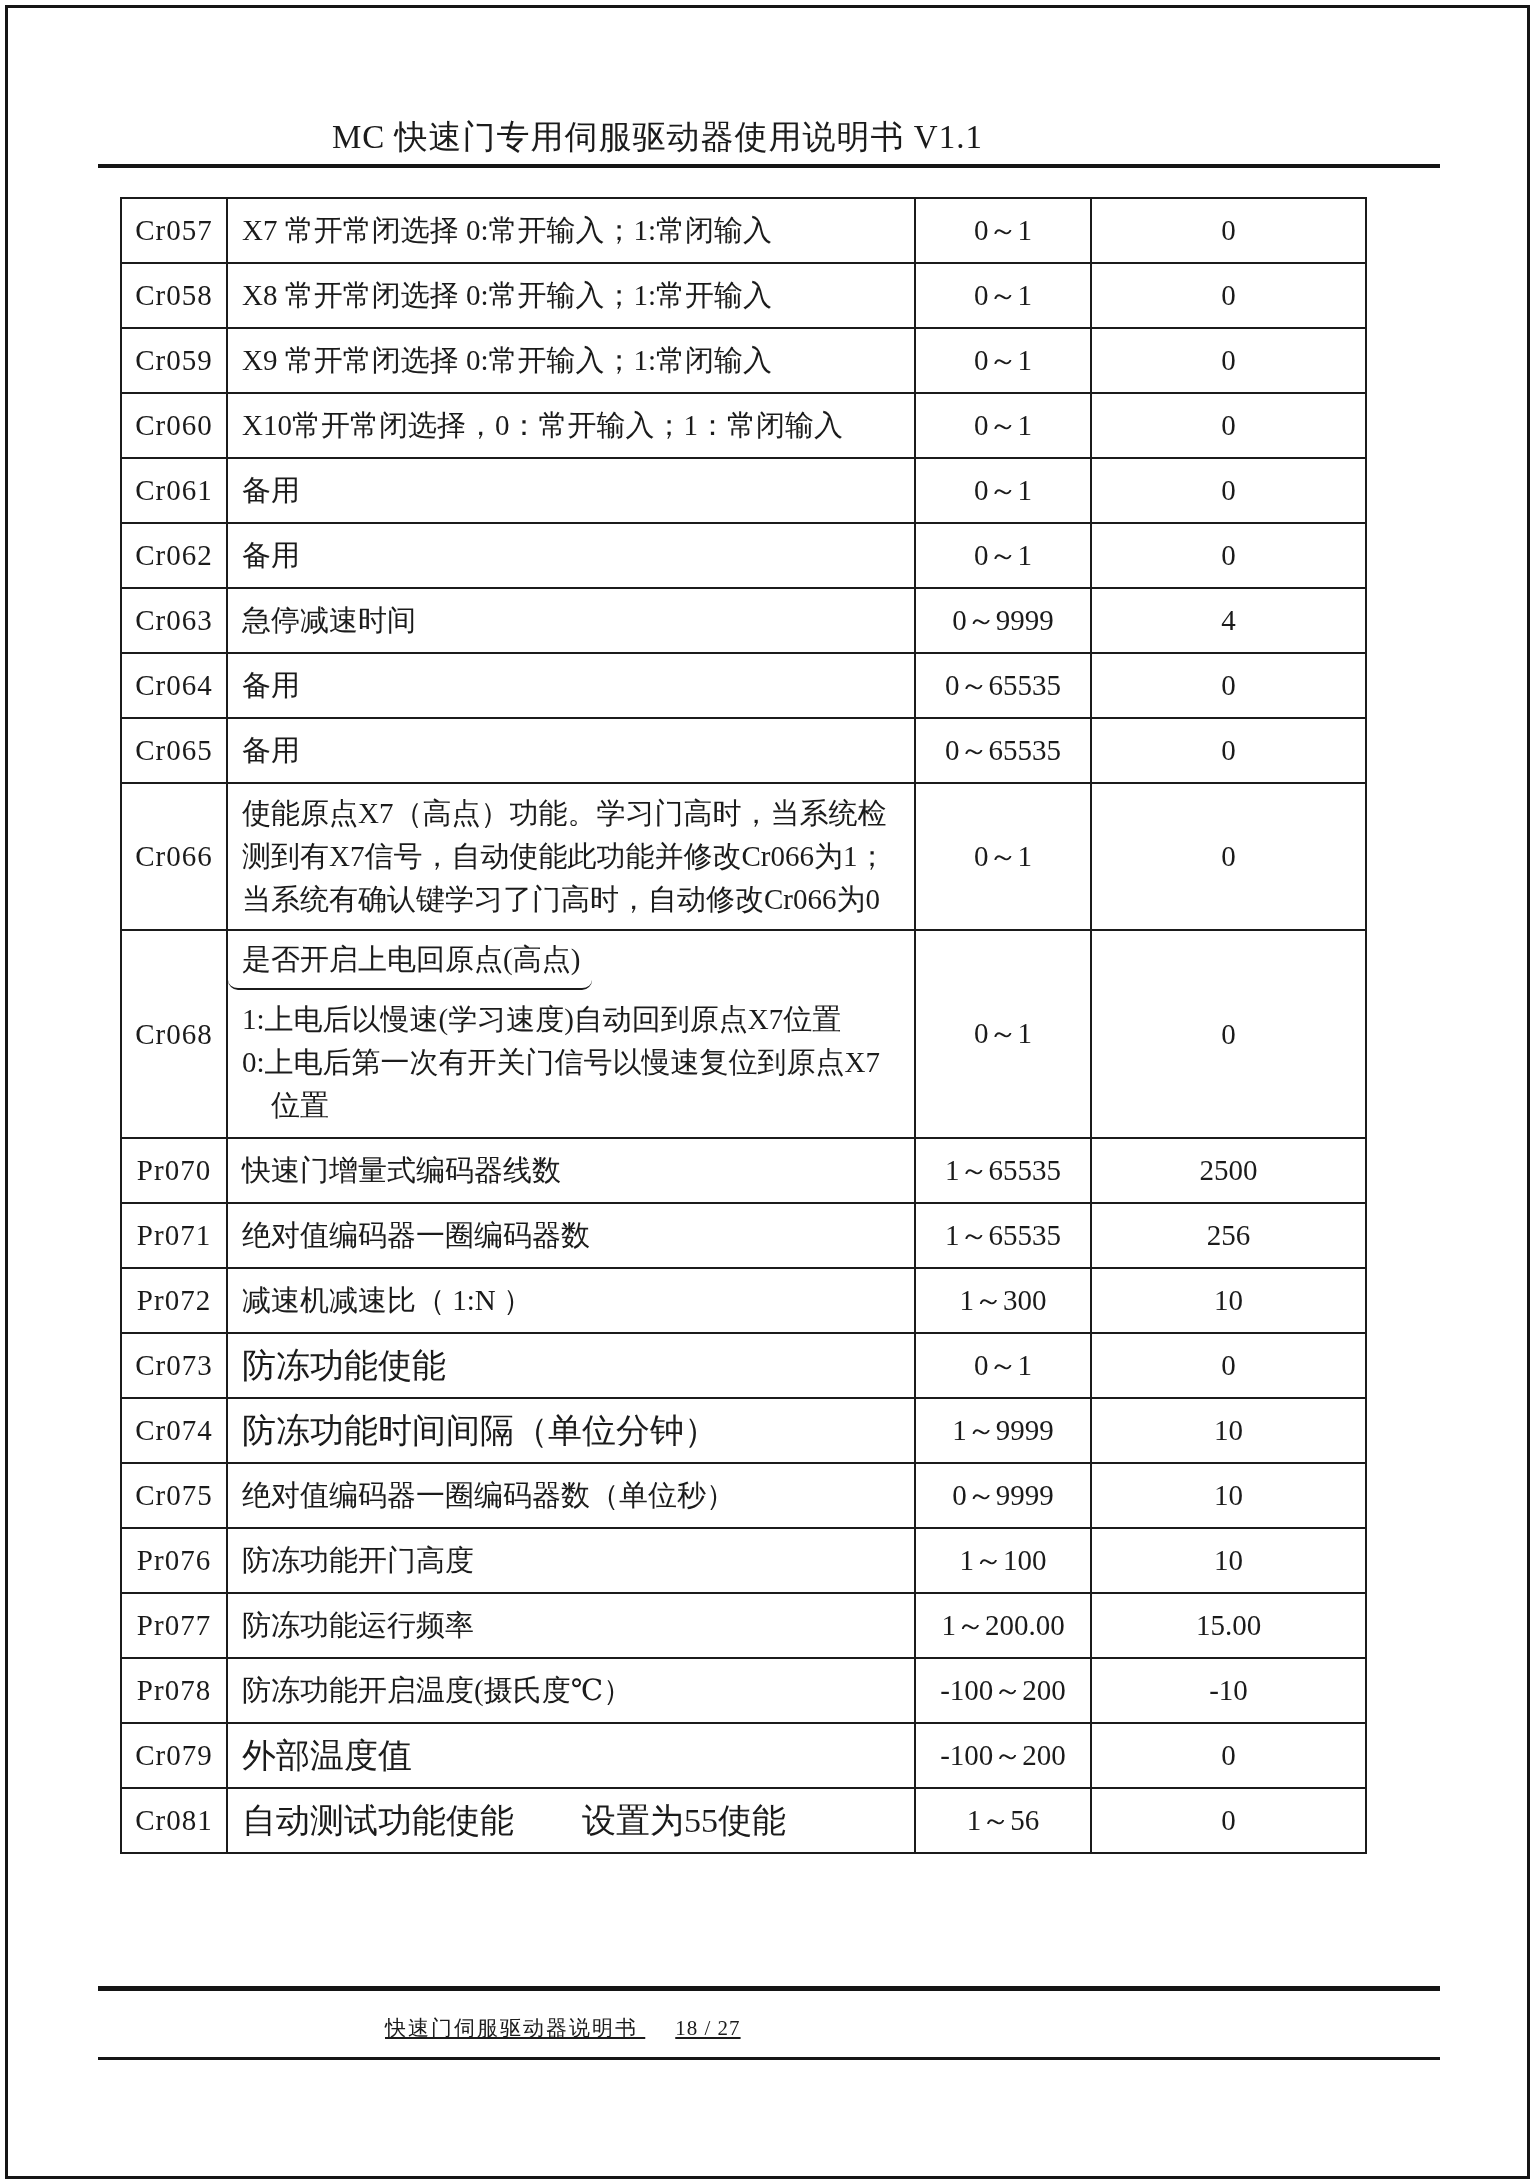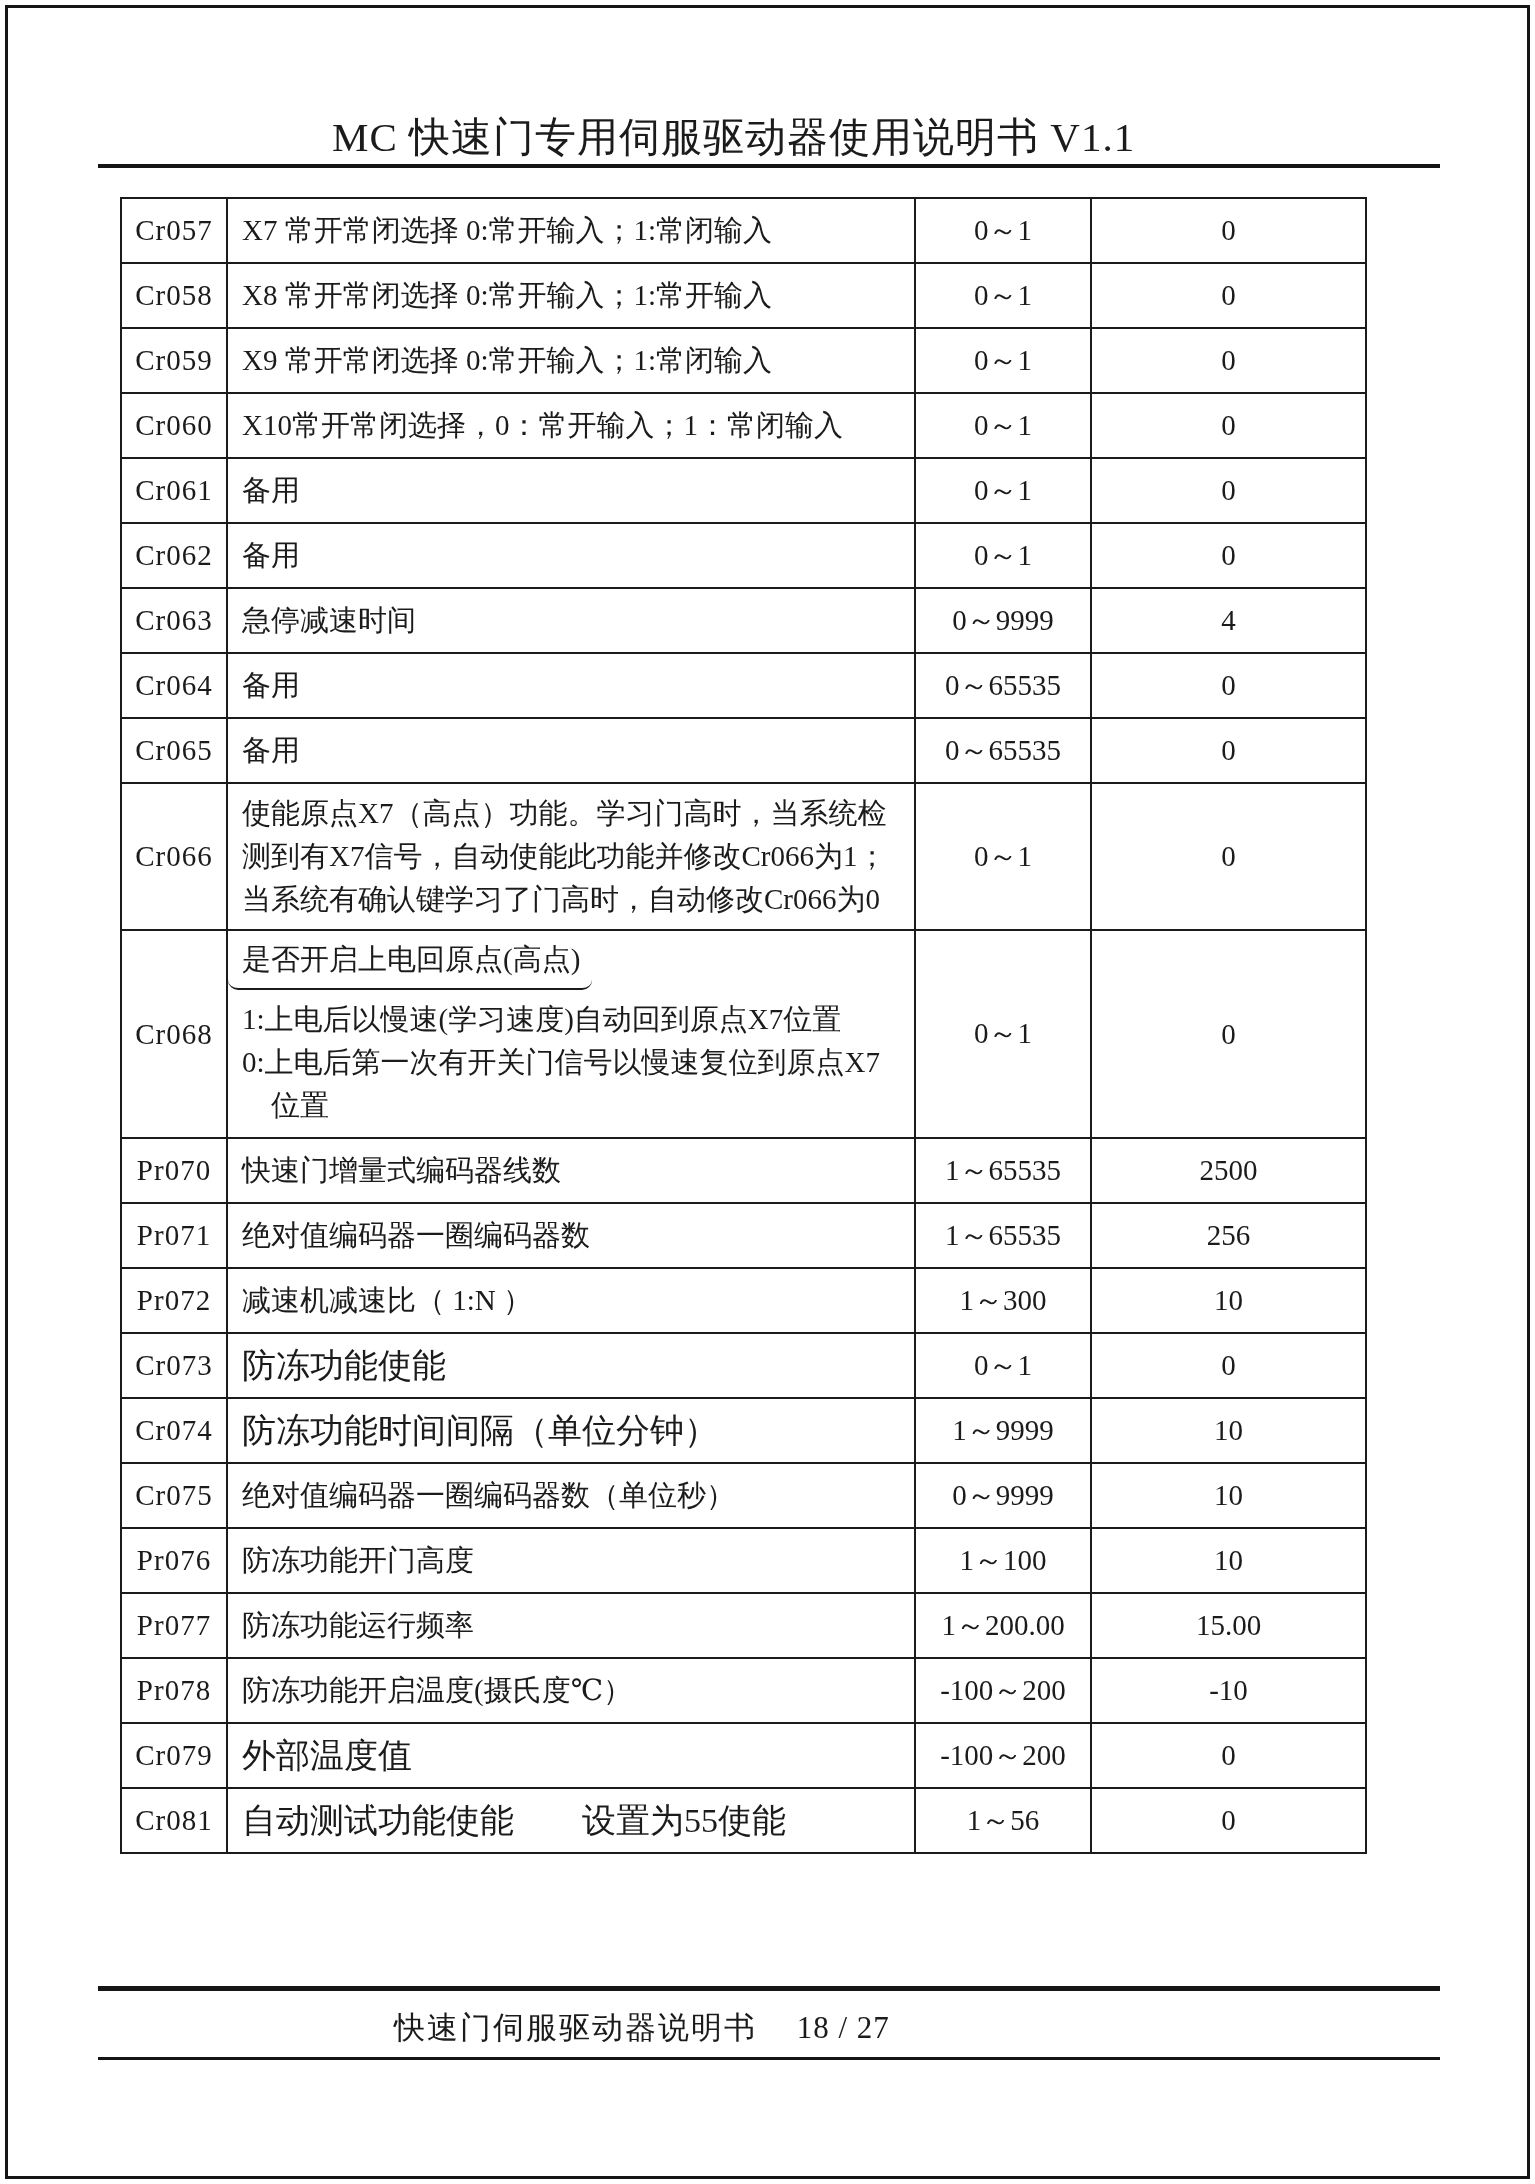--- a/index.html
+++ b/index.html
@@ -14,21 +14,21 @@
   }
   .page-frame{
     position:absolute;
     left:5px;top:5px;right:5px;bottom:5px;
     border:3px solid #151515;
     pointer-events:none;
   }
   .header-title{
     position:absolute;
     left:332px;top:118px;
-    font-size:41px;
+    font-size:33px;
     line-height:38px;
     letter-spacing:1px;
     white-space:nowrap;
   }
   .header-rule{
     position:absolute;
     left:98px;top:164px;
     width:1342px;height:4px;
     background:#151515;
   }
@@ -80,25 +80,26 @@
     padding:8px 12px 10px 14px;
   }
   .footer-rule-top{
     position:absolute;
     left:98px;top:1986px;
     width:1342px;height:5px;
     background:#151515;
   }
   .footer-text{
     position:absolute;
-    left:394px;top:2010px;
-    font-size:31px;
+    left:385px;top:2010px;
+    font-size:21px;
     line-height:36px;
     letter-spacing:2px;
     white-space:nowrap;
+    text-decoration:underline;
   }
   .footer-page{
     margin-left:30px;
     letter-spacing:1px;
   }
   .footer-rule-bottom{
     position:absolute;
     left:98px;top:2057px;
     width:1342px;height:3px;
     background:#151515;

